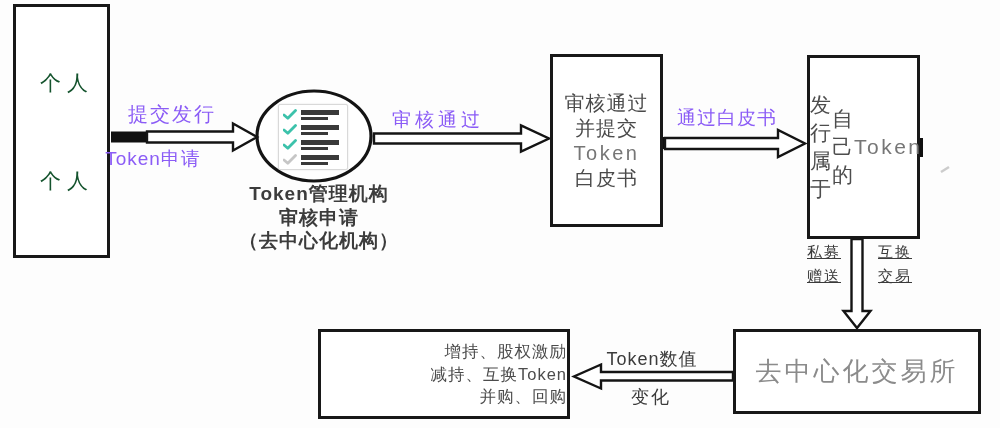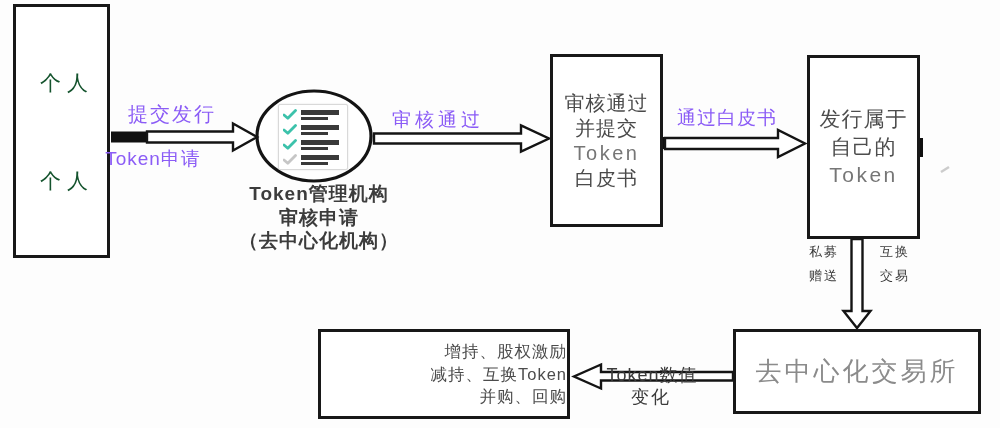--- a/index.html
+++ b/index.html
@@ -22,28 +22,28 @@
   .chk-row{display:flex;align-items:flex-start;gap:4px;}
   .chk{width:14px;height:11px;flex:0 0 auto;}
   .bars{display:flex;flex-direction:column;gap:2px;padding-top:1px;}
   .bar-long{width:38px;height:4.5px;background:#3a3a3a;}
   .bar-short{width:27px;height:3.5px;background:#3a3a3a;}
   .teal{color:#3cc2ab;}
   .graychk{color:#c6c6c6;}
   
   .whitepaper{left:550px;top:54px;width:113px;height:173px;display:flex;flex-direction:column;justify-content:center;align-items:center;
     font-size:20px;line-height:25px;color:#4a4a4a;font-weight:500;letter-spacing:1px;}
-  .issue{left:807px;top:55px;width:113px;height:184px;display:flex;flex-direction:column;justify-content:center;align-items:center;
+  .issue{left:807px;top:55px;width:113px;height:184px;display:flex;flex-direction:row;justify-content:flex-start;align-items:center;
     font-size:21px;line-height:28px;color:#4d4d4d;font-weight:500;letter-spacing:1px;}
   .latin-line{letter-spacing:2.5px;color:#767676;}
   .exchange{left:733px;top:329px;width:248px;height:85px;display:flex;justify-content:center;align-items:center;
     font-size:26px;color:#8b8b8b;letter-spacing:3px;text-align:center;}
   .actions{left:318px;top:329px;width:252px;height:90px;display:flex;flex-direction:column;justify-content:center;align-items:flex-end;
     font-size:16.5px;line-height:22.5px;color:#4c4c4c;letter-spacing:1px;}
-  .side-lbl{font-size:13px;color:#3b3b3b;letter-spacing:2px;font-weight:500;}
+  .side-lbl{font-size:15px;color:#3b3b3b;letter-spacing:2px;font-weight:500;text-decoration:underline;}
 </style>
 </head>
 <body>
 
 <div class="canvas">
 
   <svg class="overlay" width="1000" height="428" viewBox="0 0 1000 428">
     <defs>
       <symbol id="bust" viewBox="0 0 20 20">
         <circle cx="10" cy="5.6" r="4.4"></circle>
@@ -172,21 +172,21 @@
 
   <div class="lbl side-lbl" style="left:799px;top:243px;width:50px;">私募</div>
   <div class="lbl side-lbl" style="left:799px;top:267px;width:50px;">赠送</div>
   <div class="lbl side-lbl" style="left:870px;top:243px;width:50px;">互换</div>
   <div class="lbl side-lbl" style="left:870px;top:267px;width:50px;">交易</div>
 
   <div class="box exchange">
     <span>去中心化交易所</span>
   </div>
 
-  <div class="lbl" style="left:594px;top:347px;width:116px;font-size:18px;color:#3b3b3b;letter-spacing:1px;margin-top:16px;">Token数值</div>
+  <div class="lbl" style="left:594px;top:347px;width:116px;font-size:18px;color:#3b3b3b;letter-spacing:1px;">Token数值</div>
   <div class="lbl" style="left:606px;top:385px;width:90px;font-size:18px;color:#3b3b3b;letter-spacing:2px;">变化</div>
 
   <div class="box actions">
     <div>增持、股权激励</div>
     <div>减持、互换Token</div>
     <div>并购、回购</div>
   </div>
 
 </div>
 

